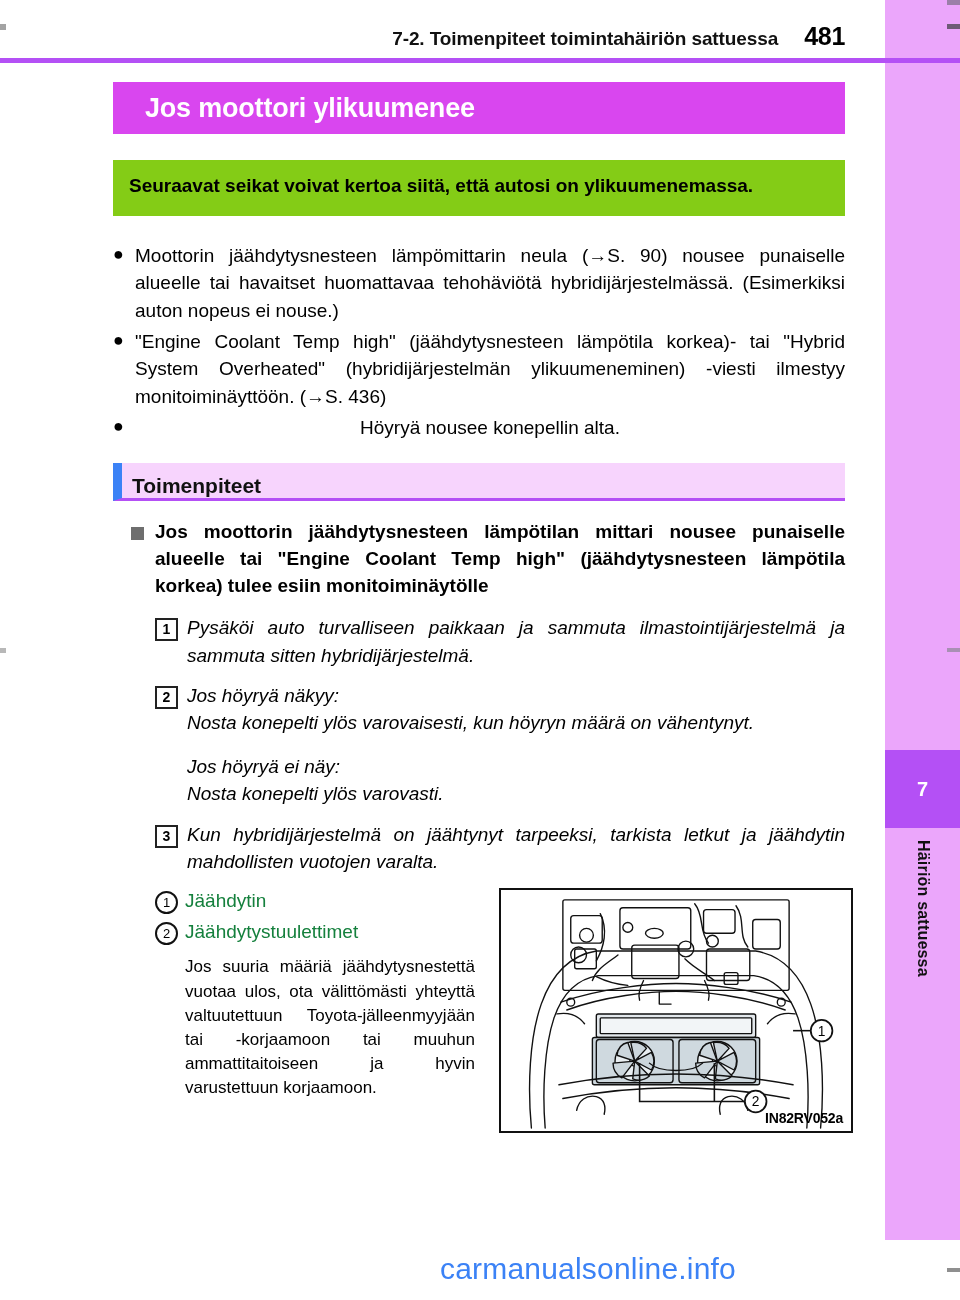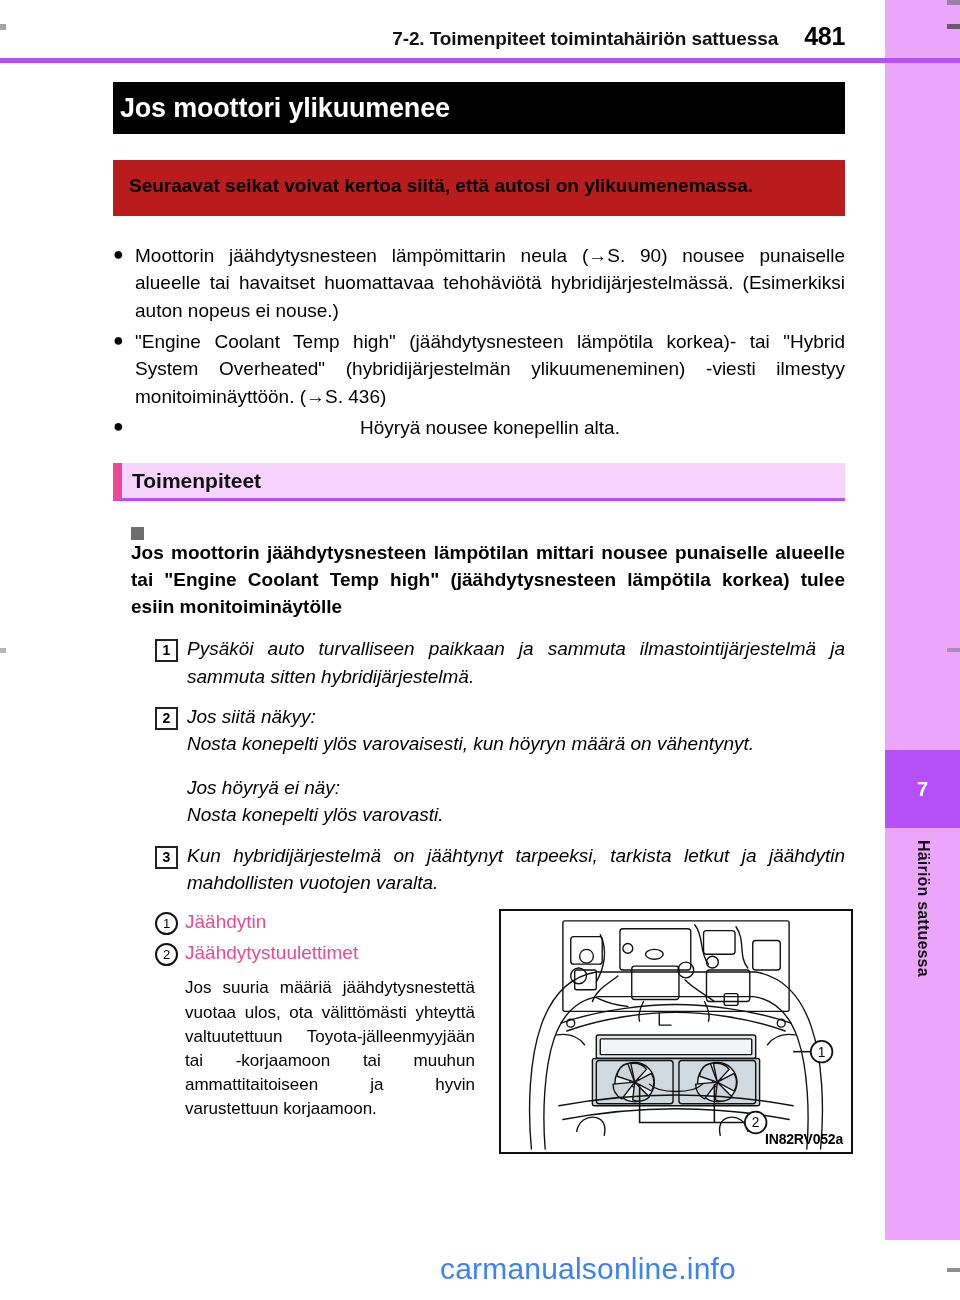--- a/index.html
+++ b/index.html
@@ -142,38 +142,38 @@
   
   .content {
     position: absolute;
     left: 113px;
     top: 82px;
     width: 732px;
   }
 
   
   .section-title-bar {
-    background: #000000;
+    background: #d946ef;
     height: 52px;
     display: flex;
     align-items: center;
-    padding-left: 7px;
+    padding-left: 32px;
     box-sizing: border-box;
   }
   .section-title-text {
     color: #ffffff;
     font-size: 27px;
     font-weight: bold;
     letter-spacing: -0.2px;
   }
 
   
   .gray-callout {
     margin-top: 26px;
-    background: #b91c1c;
+    background: #84cc16;
     padding: 13px 16px 16px 16px;
     box-sizing: border-box;
   }
   .gray-callout-text {
     font-size: 19px;
     font-weight: bold;
     line-height: 1.42;
     color: #000000;
     text-align: justify;
     text-justify: inter-word;
@@ -203,40 +203,39 @@
     text-align: justify;
     text-justify: inter-word;
   }
   .bullet-body.no-justify { text-align: center; }
 
   
   .sub-bar {
     margin-top: 22px;
     height: 38px;
     background: #f7d4fd;
-    border-left: 9px solid #ec4899;
+    border-left: 9px solid #3b82f6;
     border-bottom: 3px solid #b450f5;
     box-sizing: border-box;
     display: flex;
-    align-items: center;
+    align-items: flex-end;
     padding-left: 10px;
   }
   .sub-bar-text {
     font-size: 21px;
     font-weight: bold;
     color: #111111;
   }
 
   
   .sq-block {
     margin-top: 18px;
     display: flex;
     align-items: flex-start;
     padding-left: 18px;
-    flex-direction: column;
   }
   .sq-marker {
     flex: 0 0 auto;
     width: 24px;
     padding-top: 8px;
   }
   .sq-marker i {
     display: block;
     width: 13px;
     height: 13px;
@@ -328,21 +327,21 @@
     border: 2px solid #111111;
     border-radius: 50%;
     font-size: 13px;
     font-weight: normal;
     color: #000000;
   }
   .circ-label {
     flex: 1 1 auto;
     font-size: 19px;
     line-height: 1.4;
-    color: #ec4899;
+    color: #15803d;
   }
   .figure-note {
     margin-top: 10px;
     margin-left: 30px;
     font-size: 17px;
     line-height: 1.42;
     color: #000000;
     text-align: justify;
     text-justify: inter-word;
     width: 290px;
@@ -461,21 +460,21 @@
       <div class="step-body">
         <p class="justified">Pysäköi auto turvalliseen paikkaan ja sammuta ilmastointijärjestelmä ja sammuta sitten hybridijärjestelmä.</p>
       </div>
     </div>
 
     <div class="step">
       <div class="step-num">
         <b>2</b>
       </div>
       <div class="step-body">
-        <p>Jos siitä näkyy:</p>
+        <p>Jos höyryä näkyy:</p>
         <p>Nosta konepelti ylös varovaisesti, kun höyryn määrä on vähentynyt.</p>
         <p class="gap">Jos höyryä ei näy:</p>
         <p>Nosta konepelti ylös varovasti.</p>
       </div>
     </div>
 
     <div class="step">
       <div class="step-num">
         <b>3</b>
       </div>

